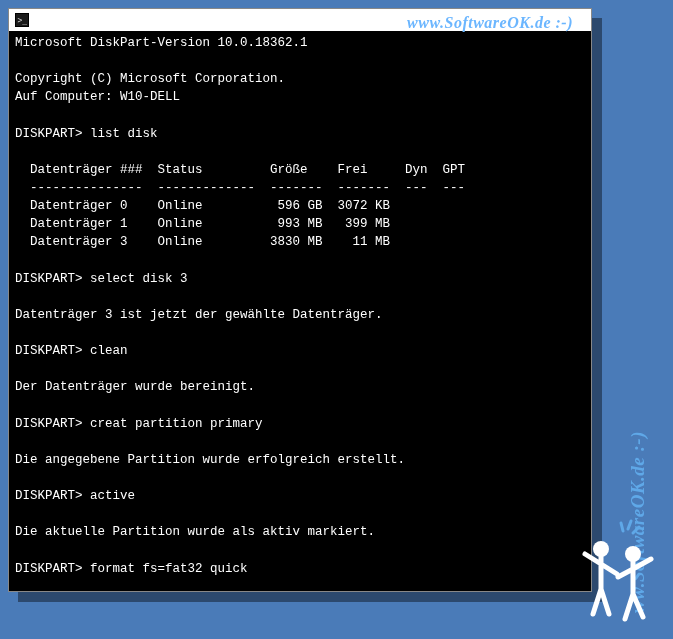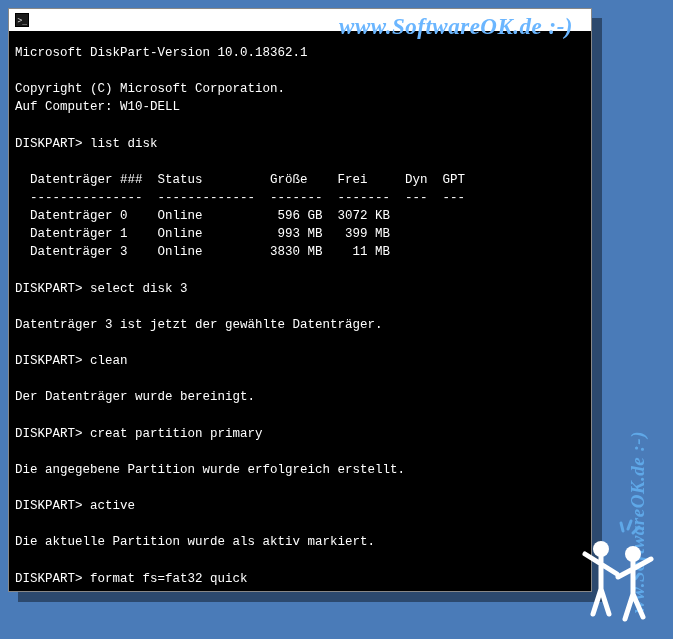--- a/index.html
+++ b/index.html
@@ -51,31 +51,31 @@
       width: 14px;
       height: 14px;
       display: inline-block;
     }
     .console-body {
       flex: 1;
       background: #000;
       color: #fff;
       font-size: 12.5px;
       line-height: 1.45;
-      padding: 13px 6px;
+      padding: 3px 6px;
       white-space: pre;
       overflow: hidden;
       font-family: "Consolas", "Courier New", monospace;
     }
     .watermark-top {
       position: absolute;
       top: 14px;
       right: 100px;
       font-family: Georgia, "Times New Roman", serif;
-      font-size: 23px;
+      font-size: 16px;
       font-weight: bold;
       font-style: italic;
       color: #6bb6ff;
       z-index: 10;
       letter-spacing: 0.5px;
     }
     .watermark-side {
       position: absolute;
       right: 35px;
       top: 420px;

